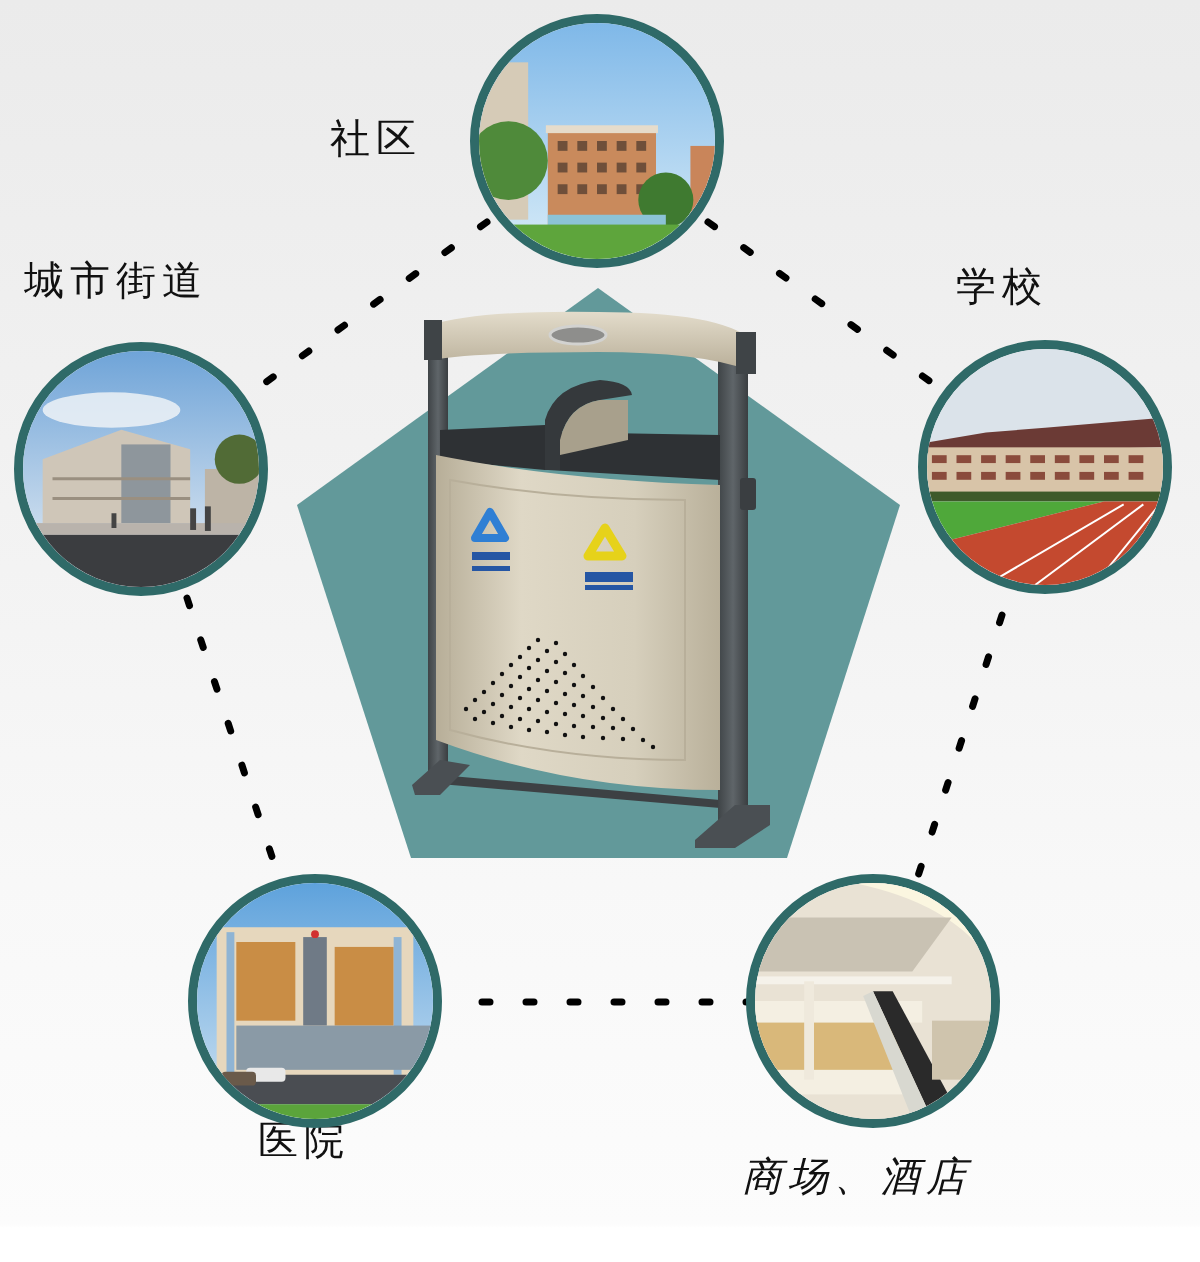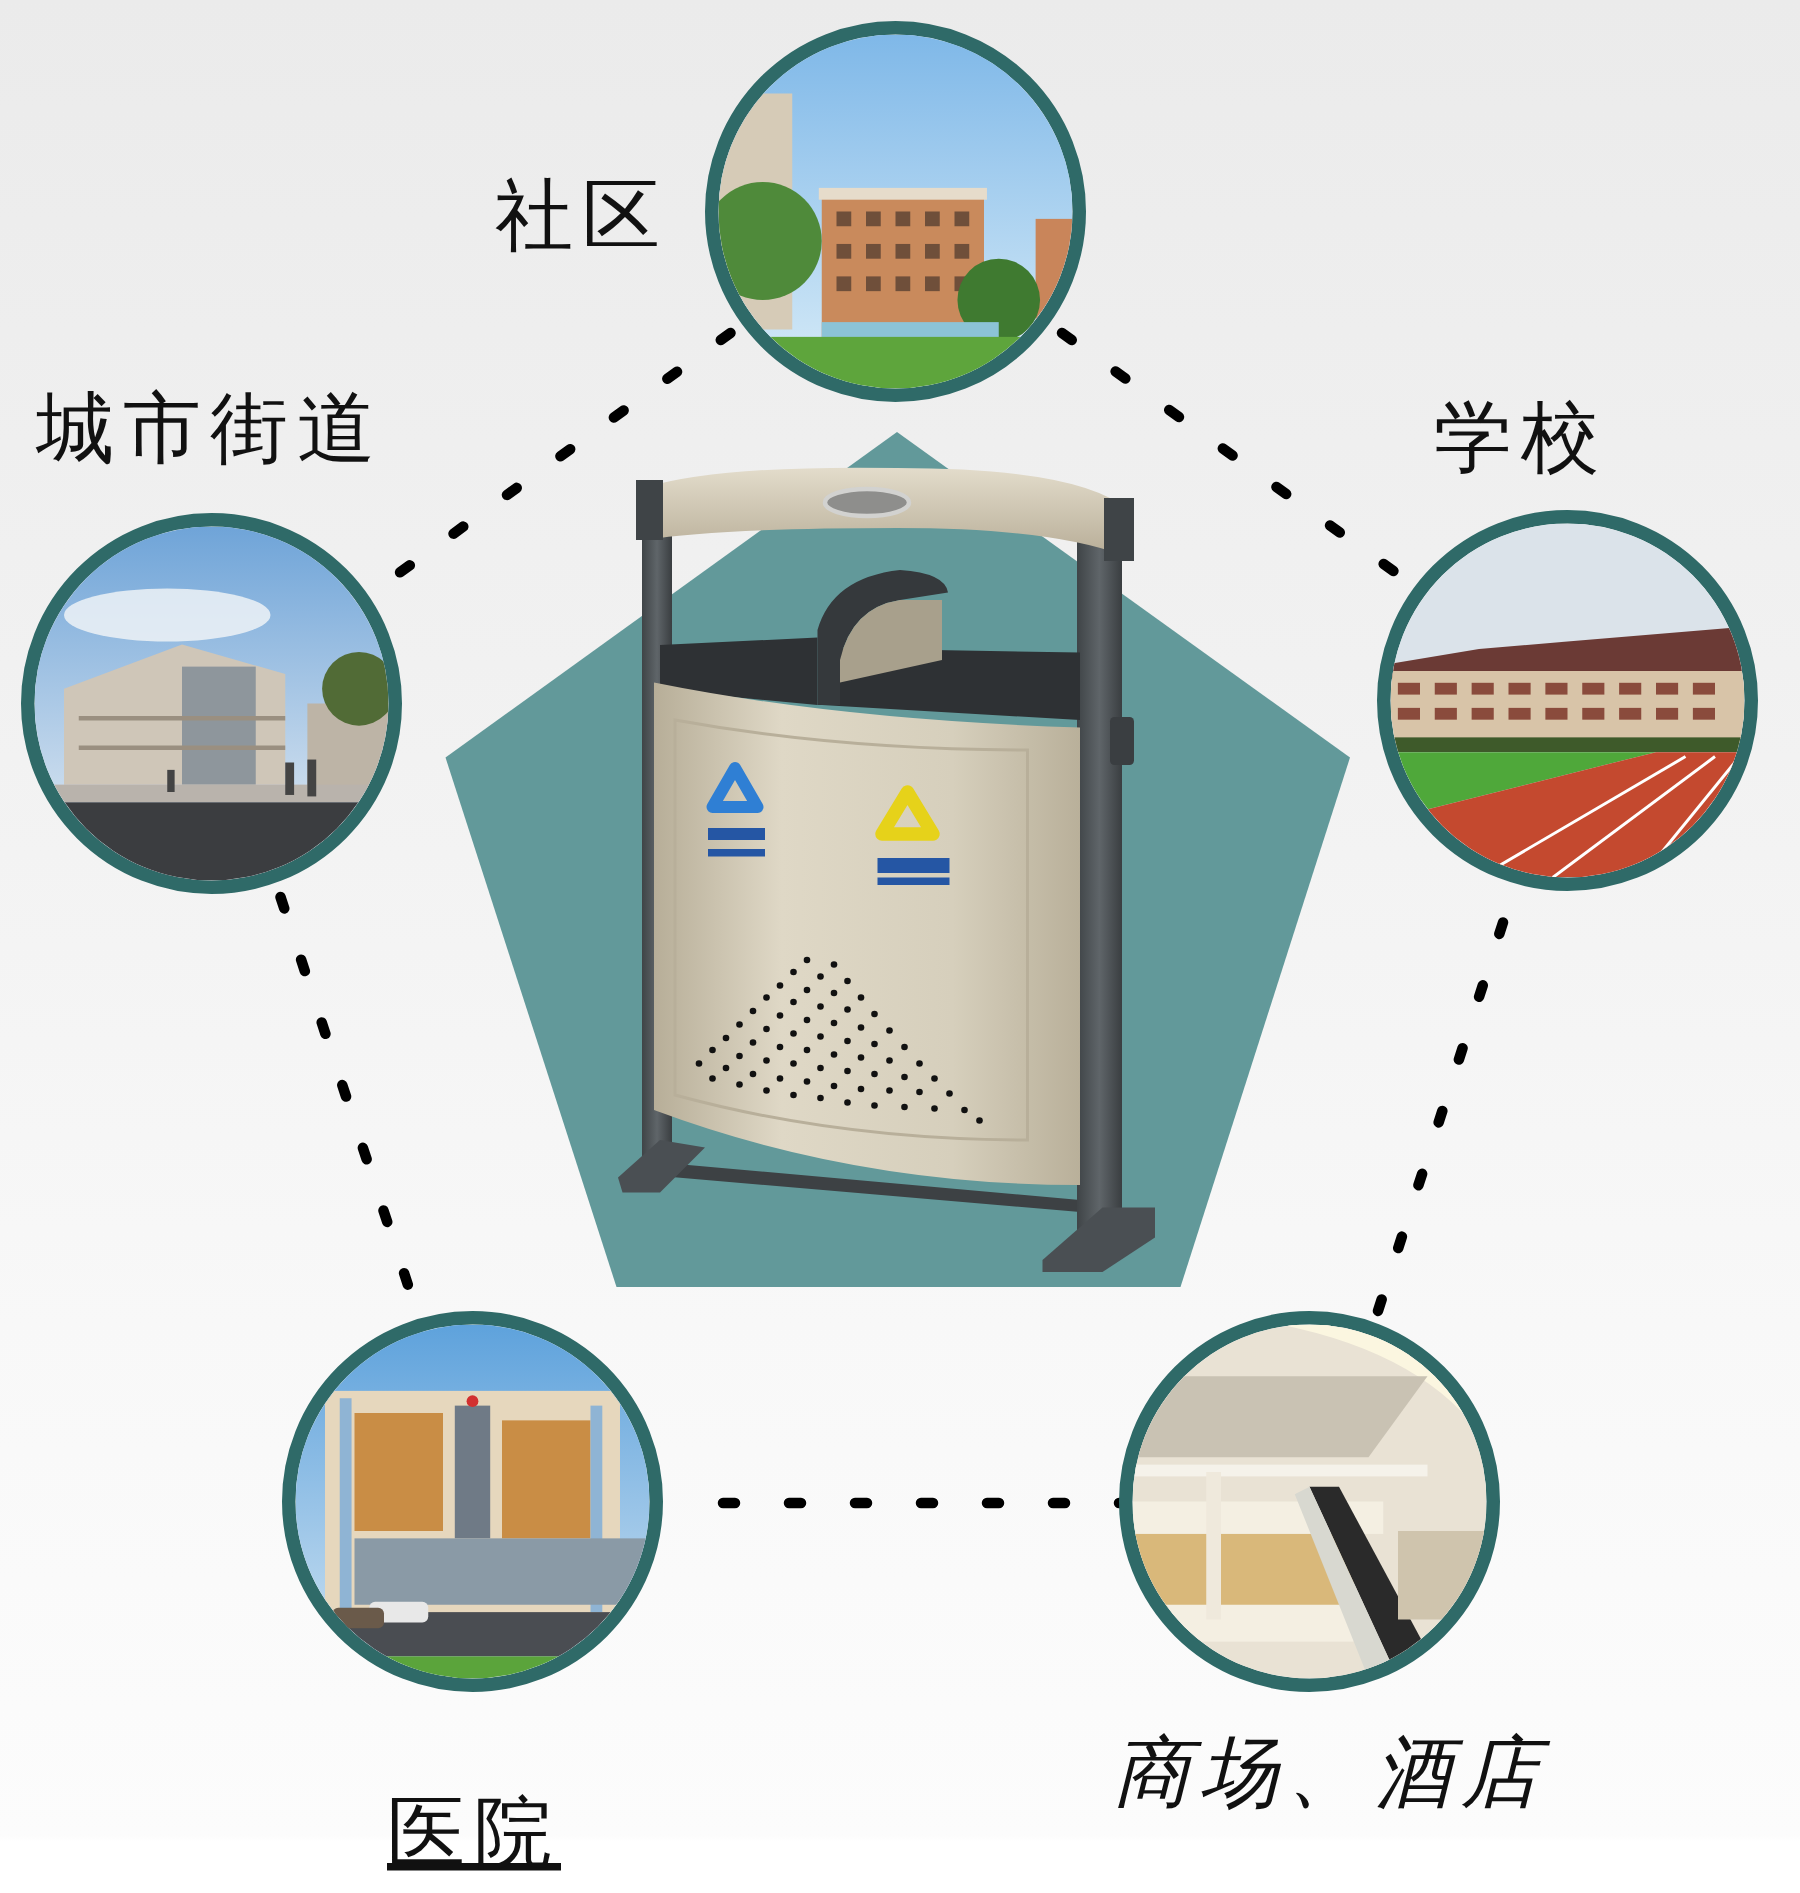--- a/index.html
+++ b/index.html
@@ -3,21 +3,21 @@
 <meta charset="utf-8">
 <style>
   html, body { margin: 0; padding: 0; }
   body {
     width: 1200px; height: 1262px; position: relative; overflow: hidden;
     background: linear-gradient(to bottom, #ebebeb 0%, #f1f1f1 35%, #f8f8f8 70%, #fcfcfc 97%, #ffffff 97.3%, #ffffff 100%);
     font-family: "DejaVu Sans", sans-serif;
   }
   .layer { position: absolute; left: 0; top: 0; width: 1200px; height: 1262px; }
   .label {
-    position: absolute; color: #111; font-size: 52px; font-weight: 300;
+    position: absolute; color: #111; font-size: 40px; font-weight: 300;
     letter-spacing: 6px; white-space: nowrap; line-height: 1;
     font-family: "DejaVu Sans", sans-serif;
   }
   .scene {
     position: absolute; width: 254px; height: 254px; border-radius: 50%;
     box-sizing: border-box; border: 9px solid #2f6a68; overflow: hidden;
   }
   .scene svg { display: block; width: 100%; height: 100%; }
 </style>
 </head>
@@ -33,21 +33,21 @@
     <line x1="708" y1="222" x2="935" y2="385"></line>
     <line x1="187" y1="598" x2="277" y2="872"></line>
     <line x1="1002" y1="615" x2="918" y2="876"></line>
     <line x1="482" y1="1002" x2="750" y2="1002"></line>
   </g>
 </svg>
 
 <div class="label" style="left:330px; top:118px;">社区</div>
 <div class="label" style="left:24px; top:260px;">城市街道</div>
 <div class="label" style="left:956px; top:266px;">学校</div>
-<div class="label" style="left:258px; top:1196px;text-decoration:underline;">医院</div>
+<div class="label" style="left:258px; top:1120px;">医院</div>
 <div class="label" style="left:742px; top:1156px;font-style:italic;">商场、酒店</div>
 
 <div class="scene" style="left:470px; top:14px;">
   <svg viewBox="0 0 240 240" preserveAspectRatio="none">
     <defs>
         <linearGradient id="sky1" x1="0" y1="0" x2="0" y2="1">
           <stop offset="0" stop-color="#7fb8e8"></stop>
           <stop offset="1" stop-color="#d8ecf8"></stop>
         </linearGradient>
       </defs>

